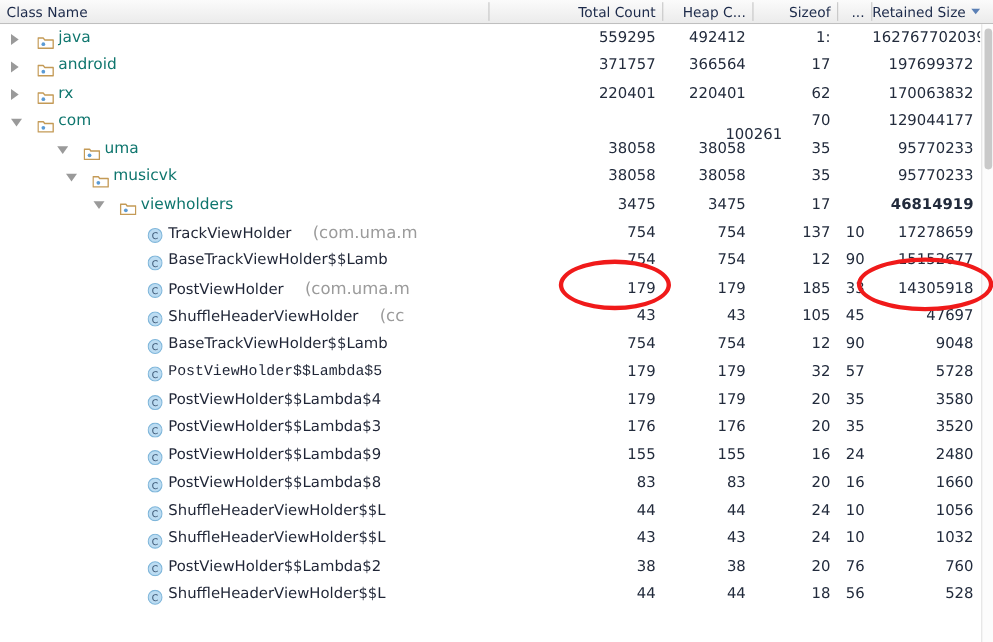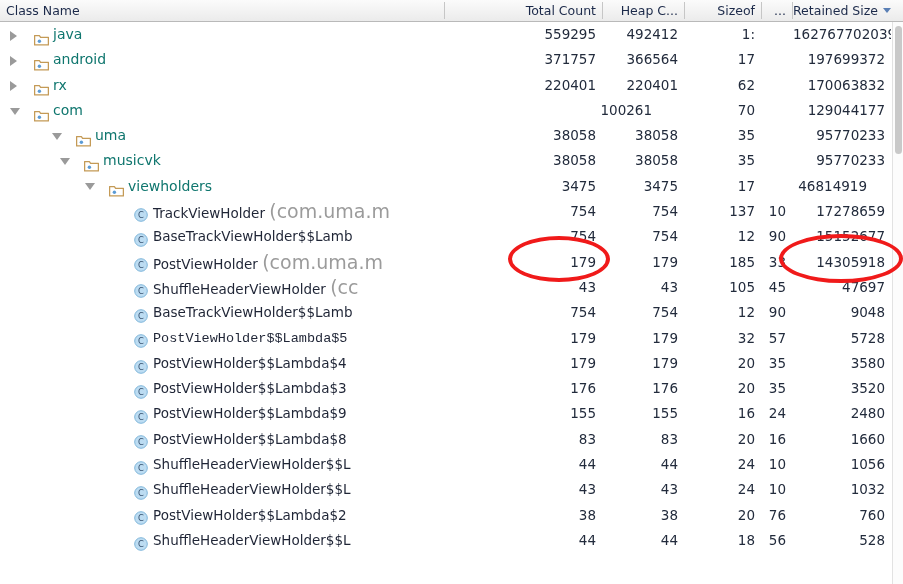--- a/index.html
+++ b/index.html
@@ -63,21 +63,21 @@
   }
   .cls-icon{
     position:absolute;top:50%;margin-top:-7px;width:14px;height:14px;
   }
   .label{
     position:absolute;top:0;height:25.3px;line-height:25.3px;
     white-space:nowrap;
   }
   .pkgname{color:#0f766e;font-size:14px;}
   .clsname{color:#1f2536;font-size:13.5px;}
-  .clspkg{color:#9b9b9b;font-size:19px;}
+  .clspkg{color:#9b9b9b;font-size:15px;margin-left:15px;}
 
   
   .vscroll{
     position:absolute;right:0;top:22px;width:11px;height:562px;
     background:#fcfcfc;border-left:1px solid #e2e2e2;box-sizing:border-box;
   }
   .vthumb{
     position:absolute;left:2px;top:4px;width:7px;height:128px;
     background:#c9c9c9;border-radius:4px;
   }
@@ -173,21 +173,21 @@
       </div>
       <div class="row">
         <div class="cell namecell" style="left: 0px; width: 444px;">
           <div class="twisty expanded" style="left: 10px;"></div>
           <div class="pkg-icon" style="left: 34px;"><svg width="15" height="12" viewBox="0 0 15 12">
               <path d="M0.6 1.6 L0.6 10.9 L14.4 10.9 L14.4 3.3 L6.6 3.3 L5.4 1.6 Z" fill="#ffffff" stroke="#c49a56" stroke-width="1.3" stroke-linejoin="round"></path>
               <circle cx="5.4" cy="7.2" r="1.7" fill="#5b9bd5"></circle>
             </svg></div>
           <div class="label" style="left: 53px;"><span class="pkgname">com</span></div>
         </div>
-        <div class="cell num" style="left: 577px; width: 81px;">100261</div>
+        <div class="cell num" style="left: 636px; width: 81px; margin-top: 12px;">100261</div>
         <div class="cell num" style="left: 685px; width: 76px;">70</div>
         <div class="cell num" style="left: 762px; width: 30px;"></div>
         <div class="cell num" style="left: 793px; width: 98px;">129044177</div>
       </div>
       <div class="row">
         <div class="cell namecell" style="left: 17px; width: 444px; padding-left: 44px;">
           <div class="twisty expanded" style="left: 35px;"></div>
           <div class="pkg-icon" style="left: 59px;"><svg width="15" height="12" viewBox="0 0 15 12">
               <path d="M0.6 1.6 L0.6 10.9 L14.4 10.9 L14.4 3.3 L6.6 3.3 L5.4 1.6 Z" fill="#ffffff" stroke="#c49a56" stroke-width="1.3" stroke-linejoin="round"></path>
               <circle cx="5.4" cy="7.2" r="1.7" fill="#5b9bd5"></circle>
@@ -221,21 +221,21 @@
           <div class="pkg-icon" style="left: 109px;"><svg width="15" height="12" viewBox="0 0 15 12">
               <path d="M0.6 1.6 L0.6 10.9 L14.4 10.9 L14.4 3.3 L6.6 3.3 L5.4 1.6 Z" fill="#ffffff" stroke="#c49a56" stroke-width="1.3" stroke-linejoin="round"></path>
               <circle cx="5.4" cy="7.2" r="1.7" fill="#5b9bd5"></circle>
             </svg></div>
           <div class="label" style="left: 128px;"><span class="pkgname">viewholders</span></div>
         </div>
         <div class="cell num" style="left: 445px; width: 157px;">3475</div>
         <div class="cell num" style="left: 603px; width: 81px;">3475</div>
         <div class="cell num" style="left: 685px; width: 76px;">17</div>
         <div class="cell num" style="left: 762px; width: 30px;"></div>
-        <div class="cell num" style="left: 775px; width: 98px;">46814919</div>
+        <div class="cell num" style="left: 793px; width: 98px; font-weight: bold;">46814919</div>
       </div>
       <div class="row">
         <div class="cell namecell" style="left: 0px; width: 444px;">
           <div class="cls-icon" style="left: 134px;"><svg width="14" height="14" viewBox="0 0 14 14">
               <circle cx="7" cy="7" r="6.3" fill="#bcdcf2" stroke="#7fb6da" stroke-width="1"></circle>
               <text x="7" y="10.3" text-anchor="middle" font-family="DejaVu Sans, sans-serif" font-size="8.4" fill="#35506e">C</text>
             </svg></div>
           <div class="label" style="left: 153px;"><span class="clsname">TrackViewHolder</span> <span class="clspkg">(com.uma.m</span></div>
         </div>
         <div class="cell num" style="left: 445px; width: 157px;">754</div>

